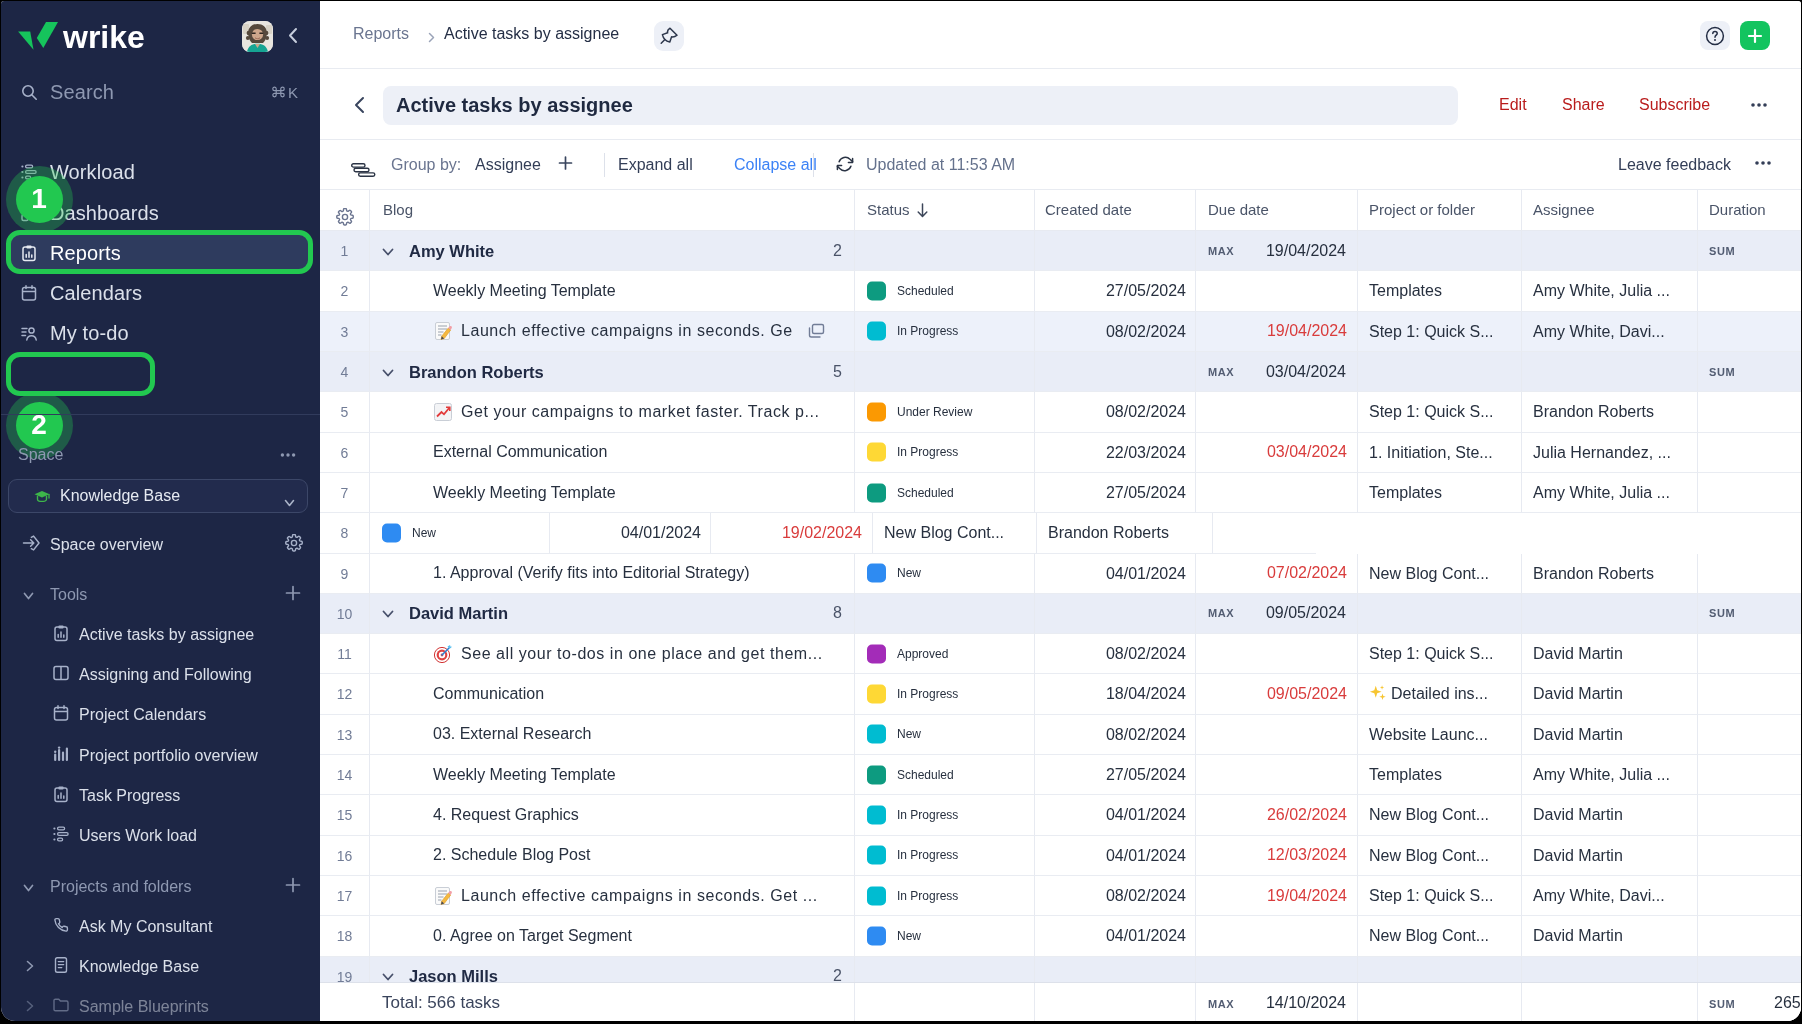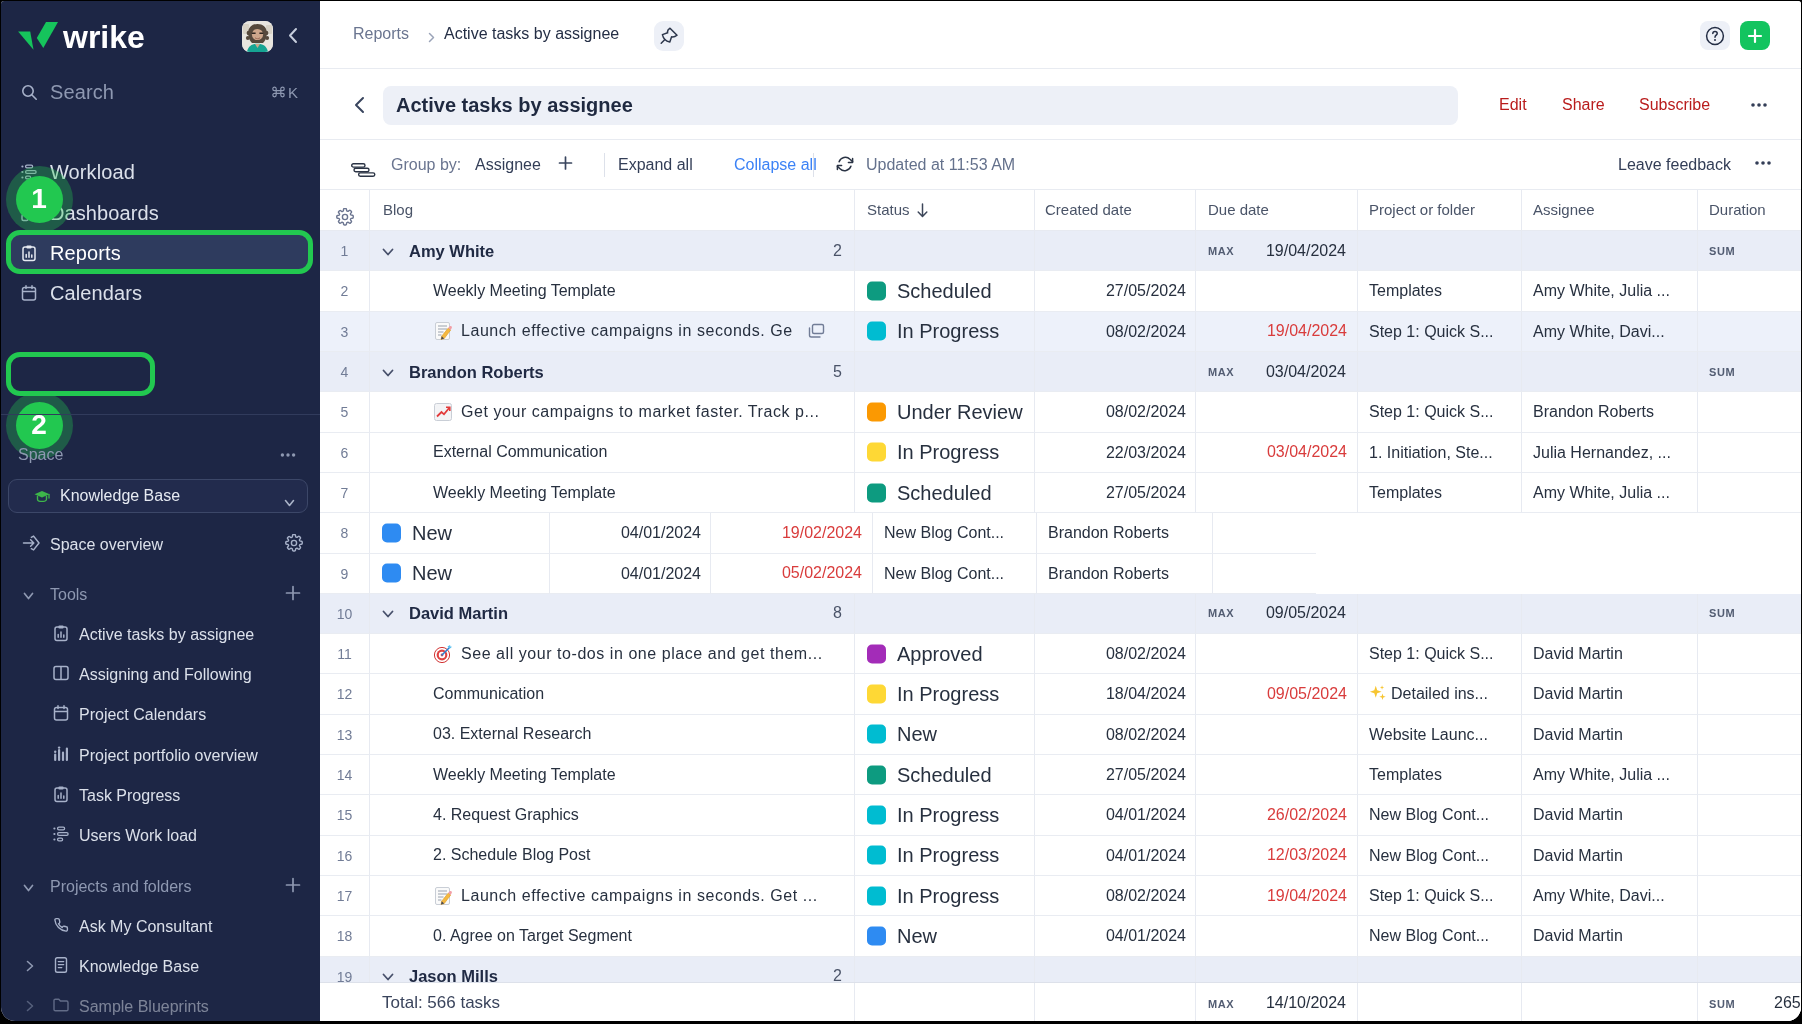--- a/index.html
+++ b/index.html
@@ -53,21 +53,21 @@
 .c.created{width:161px;text-align:right;padding-right:9px;font-size:16px;color:#27303f;line-height:40px}
 .c.due{width:162px;font-size:16px;line-height:40px}
 .c.proj{width:164px;padding-left:11px;font-size:16px;color:#27303f;line-height:40px}
 .c.asg{width:176px;padding-left:11px;font-size:16px;color:#27303f;line-height:40px}
 .c.dur{width:103px;border-right:none !important}
 .gname{position:absolute;left:39px;top:50%;transform:translateY(-50%);font-size:16.5px;font-weight:700;color:#202a44}
 .gcount{position:absolute;right:12px;top:50%;transform:translateY(-50%);font-size:16px;color:#4a5368}
 .gch{position:absolute;left:12px;top:50%;transform:translateY(-50%)}
 .task{position:absolute;left:63px;top:50%;transform:translateY(-50%);font-size:16px;color:#27303f;display:flex;align-items:center;gap:8px}
 .chip{position:absolute;left:12px;top:50%;transform:translateY(-50%);width:19px;height:19px;border-radius:5px}
-.stext{position:absolute;left:42px;top:50%;transform:translateY(-50%);font-size:20px;color:#27303f}
+.stext{position:absolute;left:42px;top:50%;transform:translateY(-50%);font-size:12px;color:#27303f}
 .maxl{position:absolute;left:12px;top:50%;transform:translateY(-50%);font-size:11px;font-weight:700;color:#525c72;letter-spacing:.6px}
 .maxd{position:absolute;right:11px;top:50%;transform:translateY(-50%);color:#27303f}
 .wide{letter-spacing:.55px}
 .dright{position:absolute;right:10px;top:50%;transform:translateY(-50%);color:#d93c3c}
 .suml{position:absolute;left:11px;top:50%;transform:translateY(-50%);font-size:11px;font-weight:700;color:#525c72;letter-spacing:.6px}
 .tfoot{position:absolute;left:0;top:981px;width:1481px;height:39px;background:#fff;border-top:1px solid #dde1ea;display:flex;font-size:16px;color:#3a445c}
 .tfoot .c{border-right:1px solid #e7eaf1;height:100%;position:relative}
 .total{position:absolute;left:62px;top:10px;font-size:17px;color:#3a445c}
 </style></head><body>
 <div class="app">
@@ -137,20 +137,28 @@
         <span class="lb" style="color:#fff">Reports</span>
       </div>
       <div class="navitem" style="top:272px">
         <span class="ic"><svg width="18" height="18" viewBox="0 0 18 18" fill="none">
             <rect x="2.5" y="3.5" width="13" height="12.5" rx="2" stroke="#a7b1c9" stroke-width="1.5"></rect>
             <path d="M2.5 7.5 L15.5 7.5" stroke="#a7b1c9" stroke-width="1.5"></path>
             <path d="M6 1.8 L6 4.5 M12 1.8 L12 4.5" stroke="#a7b1c9" stroke-width="1.5" stroke-linecap="round"></path>
           </svg></span>
         <span class="lb">Calendars</span>
       </div>
+      <div class="navitem" style="top:312px">
+        <span class="ic"><svg width="18" height="18" viewBox="0 0 18 18" fill="none">
+            <path d="M2 4.5 L7 4.5 M2 8 L6 8 M2 11.5 L5.5 11.5" stroke="#a7b1c9" stroke-width="1.5" stroke-linecap="round"></path>
+            <circle cx="11.5" cy="6.5" r="2.6" stroke="#a7b1c9" stroke-width="1.5"></circle>
+            <path d="M6.8 16 C7.2 13.4 9.1 11.8 11.5 11.8 C13.9 11.8 15.8 13.4 16.2 16" stroke="#a7b1c9" stroke-width="1.5" stroke-linecap="round"></path>
+          </svg></span>
+        <span class="lb">My to-do</span>
+      </div>
       <div class="badge" style="left:4.5px;top:164.5px">
         <div>1</div>
       </div>
       <div class="badge" style="left:4.5px;top:390.5px">
         <div>2</div>
       </div>
       <div class="space"></div>
       <div class="shead" style="top:445px">Space</div>
       <div class="sright" style="top:445px"><svg width="20" height="18" viewBox="0 0 20 18" fill="none">
           <circle cx="4.4" cy="9.0" r="1.7" fill="#8e98b1"></circle>
@@ -521,27 +529,32 @@
           <div class="c created">04/01/2024</div>
           <div class="c due">
             <span class="dright">19/02/2024</span>
           </div>
           <div class="c proj">New Blog Cont...</div>
           <div class="c asg">Brandon Roberts</div>
           <div class="c dur"></div>
         </div>
         <div class="row">
           <div class="c n">9</div>
+          <div class="c title">
+            <span class="task">
+              <span>1. Approval (Verify fits into Editorial Strategy)</span>
+            </span>
+          </div>
           <div class="c status">
             <span class="chip" style="background:#2e8bf2"></span>
             <span class="stext">New</span>
           </div>
           <div class="c created">04/01/2024</div>
           <div class="c due">
-            <span class="dright">05/02/2024</span>
+            <span class="dright">07/02/2024</span>
           </div>
           <div class="c proj">New Blog Cont...</div>
           <div class="c asg">Brandon Roberts</div>
           <div class="c dur"></div>
         </div>
         <div class="row grp">
           <div class="c n">10</div>
           <div class="c title">
             <span class="gch"><svg width="12" height="8" viewBox="0 0 12 8" fill="none">
                 <path d="M1.5 1.5 L6.0 6.5 L10.5 1.5" stroke="#47506b" stroke-width="1.8" stroke-linecap="round" stroke-linejoin="round"></path>

